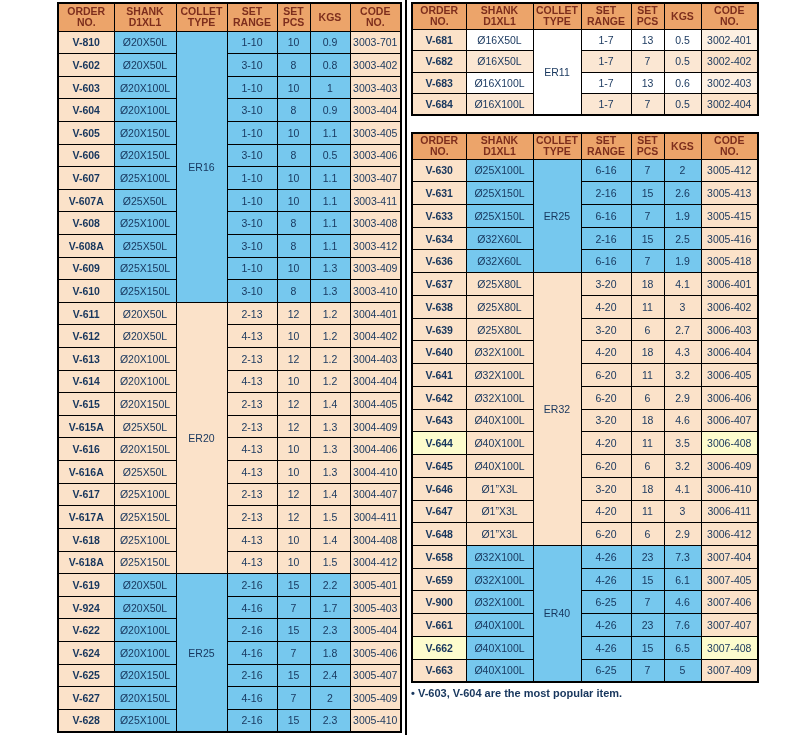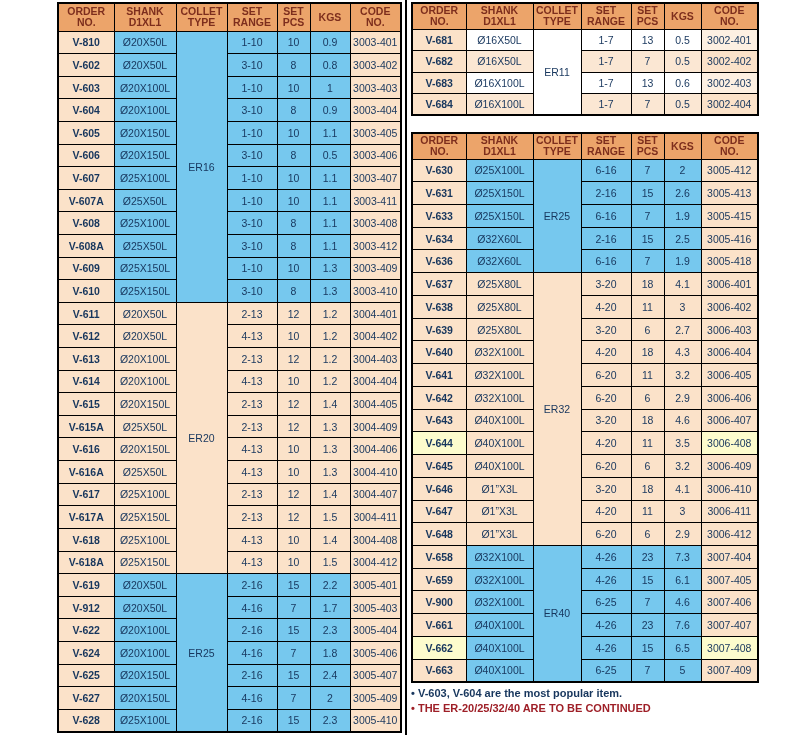--- a/index.html
+++ b/index.html
@@ -88,21 +88,21 @@
         </tr>
       </thead>
       <tbody>
         <tr>
           <td class="c-order bg-peach">V-810</td>
           <td class="c-shank bg-blue">Ø20X50L</td>
           <td class="c-collet bg-blue" rowspan="12">ER16</td>
           <td class="bg-blue">1-10</td>
           <td class="bg-blue">10</td>
           <td class="bg-blue">0.9</td>
-          <td class="bg-peach">3003-401</td>
+          <td class="bg-peach">3003-701</td>
         </tr>
         <tr>
           <td class="c-order bg-peach">V-602</td>
           <td class="c-shank bg-blue">Ø20X50L</td>
           <td class="bg-blue">3-10</td>
           <td class="bg-blue">8</td>
           <td class="bg-blue">0.8</td>
           <td class="bg-peach">3003-402</td>
         </tr>
         <tr>
@@ -285,21 +285,21 @@
         <tr>
           <td class="c-order bg-peach">V-619</td>
           <td class="c-shank bg-blue">Ø20X50L</td>
           <td class="c-collet bg-blue" rowspan="7">ER25</td>
           <td class="bg-blue">2-16</td>
           <td class="bg-blue">15</td>
           <td class="bg-blue">2.2</td>
           <td class="bg-peach">3005-401</td>
         </tr>
         <tr>
-          <td class="c-order bg-peach">V-912</td>
+          <td class="c-order bg-peach">V-924</td>
           <td class="c-shank bg-blue">Ø20X50L</td>
           <td class="bg-blue">4-16</td>
           <td class="bg-blue">7</td>
           <td class="bg-blue">1.7</td>
           <td class="bg-peach">3005-403</td>
         </tr>
         <tr>
           <td class="c-order bg-peach">V-622</td>
           <td class="c-shank bg-blue">Ø20X100L</td>
           <td class="bg-blue">2-16</td>
@@ -644,15 +644,14 @@
           <td class="c-shank bg-blue">Ø40X100L</td>
           <td class="bg-blue">6-25</td>
           <td class="bg-blue">7</td>
           <td class="bg-blue">5</td>
           <td class="bg-peach">3007-409</td>
         </tr>
       </tbody>
     </table>
   <div class="notes" id="notes">
       <div style="color: rgb(23, 54, 93);">• V-603, V-604 are the most popular item.</div>
-      <div style="color: rgb(158, 31, 39);">• THE ER-20/25/32/40 ARE TO BE CONTINUED</div>
     </div>
 </div>
 
 </body></html>

